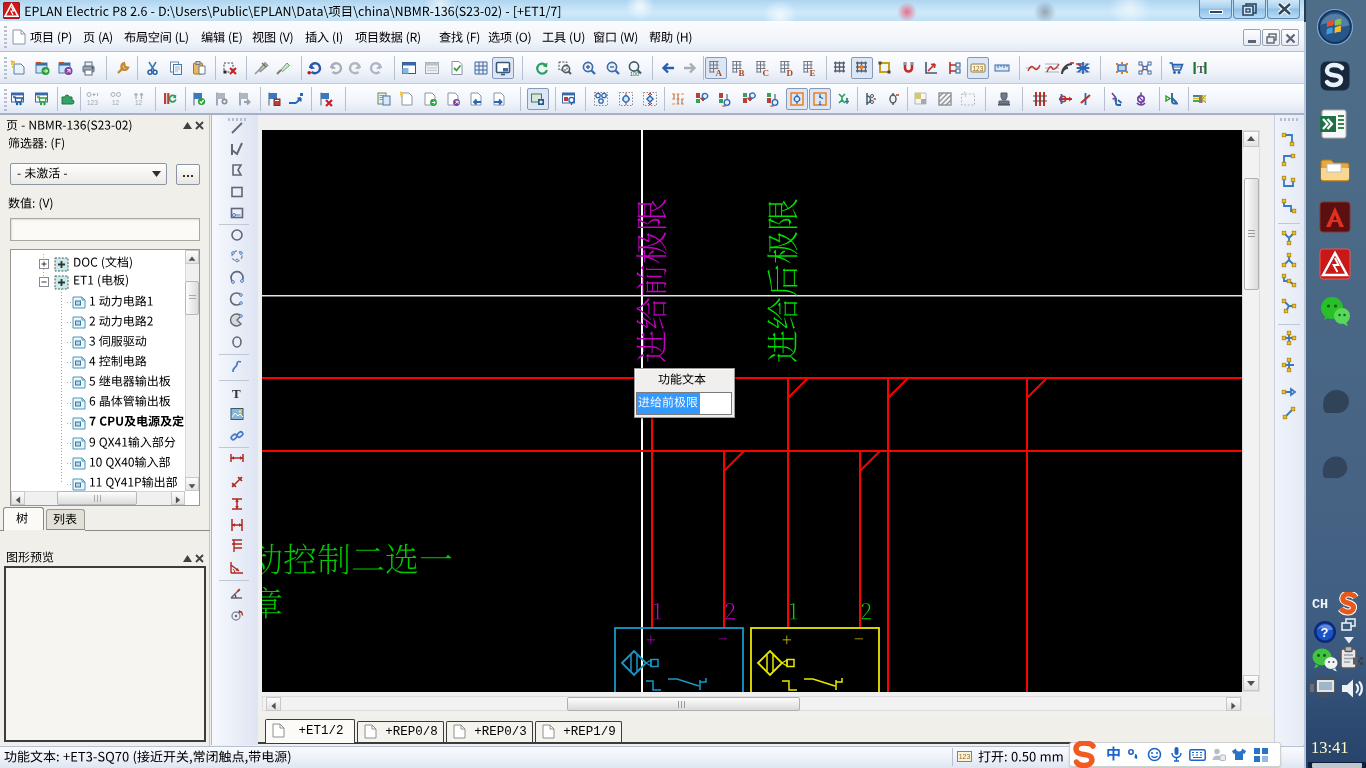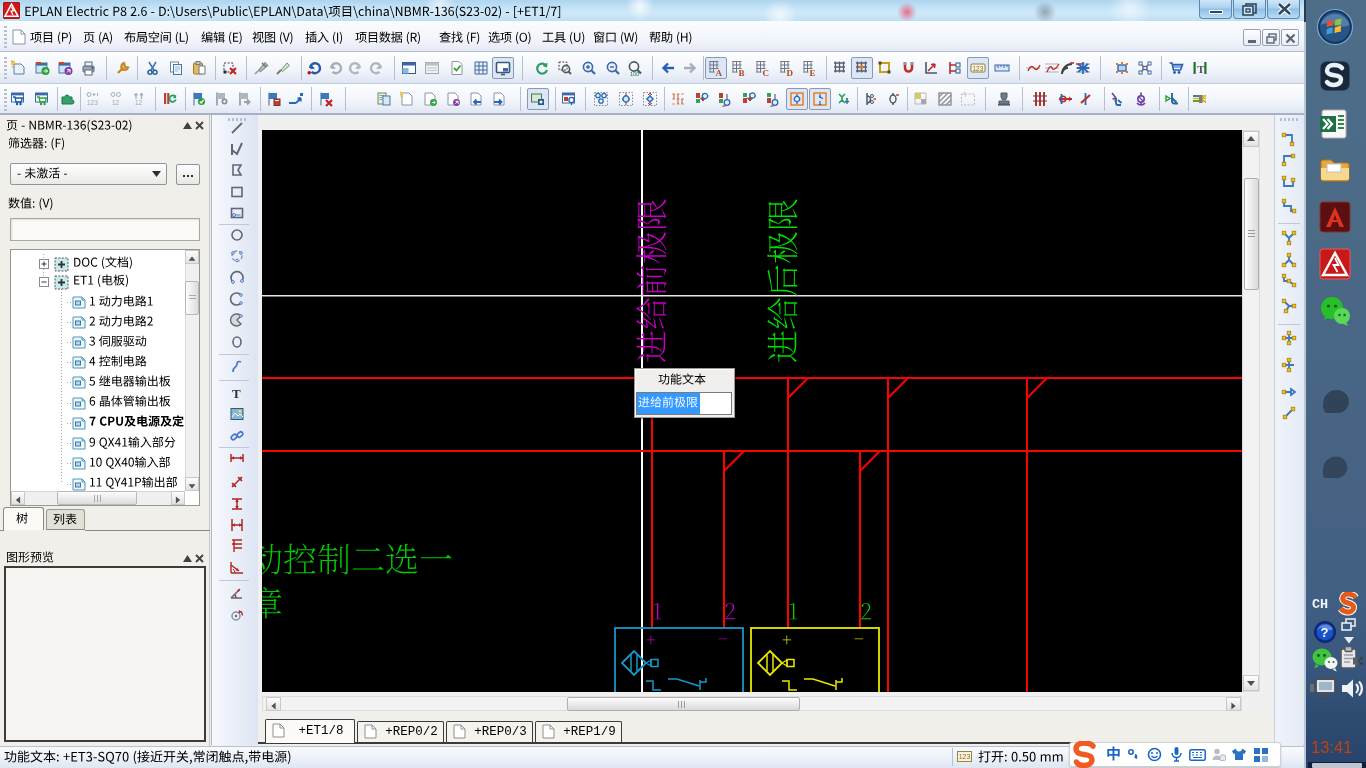--- a/index.html
+++ b/index.html
@@ -1364,27 +1364,27 @@
     <rect x="2.2" y="10.2" width="3.6" height="3.6" fill="#f0c018" stroke="#a07808" stroke-width=".7"></rect>
     <rect x="10.2" y="2.2" width="3.6" height="3.6" fill="#f0c018" stroke="#a07808" stroke-width=".7"></rect>
   </svg>
 <div class="abs" style="left:258px;top:716px;width:1016px;height:30px;background:#f0efe9"></div>
 <div class="abs" style="left:258px;top:742px;width:1016px;height:1.5px;background:#3c3c3c"></div>
 <div class="abs" style="left:265px;top:719px;width:90px;height:24px;background:#fcfbf8;border:1.5px solid #3c3c3c;border-bottom:none;border-radius:2px 2px 0 0"></div>
 <svg class="abs" style="left:272px;top:723px" width="13" height="15" viewBox="0 0 13 15">
 <path d="M1 1 h7 l4 4 v9 h-11 z" fill="#fff" stroke="#909090"></path>
     <path d="M8 1 v4 h4" fill="none" stroke="#909090"></path>
   </svg>
-<div class="abs" style="left:289px;top:724px;width:64px;height:16px;font-family:'Liberation Mono',monospace;font-size:12.5px;color:#000;text-align:center">+ET1/8</div>
+<div class="abs" style="left:289px;top:724px;width:64px;height:16px;font-family:'Liberation Mono',monospace;font-size:12.5px;color:#000;text-align:center">+ET1/2</div>
 <div class="abs" style="left:357px;top:721px;width:87px;height:21px;background:#f4f3ee;border:1.2px solid #3c3c3c;border-bottom:none;border-radius:2px 2px 0 0"></div>
 <svg class="abs" style="left:364px;top:724px" width="13" height="15" viewBox="0 0 13 15">
 <path d="M1 1 h7 l4 4 v9 h-11 z" fill="#fff" stroke="#909090"></path>
     <path d="M8 1 v4 h4" fill="none" stroke="#909090"></path>
   </svg>
-<div class="abs" style="left:381px;top:725px;width:61px;height:16px;font-family:'Liberation Mono',monospace;font-size:12.5px;color:#000;text-align:center">+REP0/2</div>
+<div class="abs" style="left:381px;top:725px;width:61px;height:16px;font-family:'Liberation Mono',monospace;font-size:12.5px;color:#000;text-align:center">+REP0/8</div>
 <div class="abs" style="left:446px;top:721px;width:87px;height:21px;background:#f4f3ee;border:1.2px solid #3c3c3c;border-bottom:none;border-radius:2px 2px 0 0"></div>
 <svg class="abs" style="left:453px;top:724px" width="13" height="15" viewBox="0 0 13 15">
 <path d="M1 1 h7 l4 4 v9 h-11 z" fill="#fff" stroke="#909090"></path>
     <path d="M8 1 v4 h4" fill="none" stroke="#909090"></path>
   </svg>
 <div class="abs" style="left:470px;top:725px;width:61px;height:16px;font-family:'Liberation Mono',monospace;font-size:12.5px;color:#000;text-align:center">+REP0/3</div>
 <div class="abs" style="left:535px;top:721px;width:87px;height:21px;background:#f4f3ee;border:1.2px solid #3c3c3c;border-bottom:none;border-radius:2px 2px 0 0"></div>
 <svg class="abs" style="left:542px;top:724px" width="13" height="15" viewBox="0 0 13 15">
 <path d="M1 1 h7 l4 4 v9 h-11 z" fill="#fff" stroke="#909090"></path>
     <path d="M8 1 v4 h4" fill="none" stroke="#909090"></path>
@@ -1570,21 +1570,21 @@
 <rect x="7" y="3" width="19" height="14" rx="1.5" fill="#dfe5ec" stroke="#4a4e55" stroke-width="1.8"></rect>
 <rect x="10" y="6" width="13" height="8" fill="#9fb6c8"></rect>
 <path d="M14 17 v3 M10 20 h9" stroke="#4a4e55" stroke-width="1.8"></path>
 <path d="M2 10 h5 M2 14 h5" stroke="#4a4e55" stroke-width="2.2"></path>
     <rect x="1" y="8" width="4" height="8" fill="#6a6e74"></rect>
   </svg>
 <svg class="abs" style="left:1340px;top:676px" width="25" height="25" viewBox="0 0 25 25">
 <path d="M2 9 h5 L13 3.5 v18 L7 16 H2 z" fill="#eef2f6"></path>
 <path d="M16 8 a6 6 0 0 1 0 9 M19 5.5 a10 10 0 0 1 0 14" stroke="#eef2f6" stroke-width="2.2" fill="none"></path>
   </svg>
-<div class="abs" style="left:1311px;top:738px;width:56px;height:20px;color:#c2410c;font-size:16.5px;font-family:Liberation Sans, sans-serif">13:41</div>
+<div class="abs" style="left:1311px;top:738px;width:56px;height:20px;color:#fef9c3;font-size:16.5px;font-family:Liberation Serif, serif">13:41</div>
 <svg width="0" height="0" style="position:absolute">
     <defs>
       <path id="gs45" d="M101 880L534 880L534 801L193 801L193 534L471 534L471 455L193 455L193 225L523 225L523 147L101 147Z"></path>
       <path id="gs50" d="M101 880L193 880L193 588L314 588C475 588 584 517 584 362C584 202 474 147 310 147L101 147ZM193 513L193 222L298 222C427 222 492 255 492 362C492 467 431 513 302 513Z"></path>
       <path id="gs4c" d="M101 880L514 880L514 801L193 801L193 147L101 147Z"></path>
       <path id="gs41" d="M4 880L97 880L168 656L436 656L506 880L604 880L355 147L252 147ZM191 583L227 470C253 387 277 308 300 222L304 222C328 307 351 387 378 470L413 583Z"></path>
       <path id="gs4e" d="M101 880L188 880L188 495C188 418 181 340 177 266L181 266L260 417L527 880L622 880L622 147L534 147L534 528C534 604 541 687 547 760L542 760L463 609L195 147L101 147Z"></path>
       <path id="gs6c" d="M188 893C213 893 228 889 241 885L228 815C218 817 214 817 209 817C195 817 184 806 184 778L184 84L92 84L92 772C92 849 120 893 188 893Z"></path>
       <path id="gs65" d="M312 893C385 893 443 869 490 838L458 777C417 804 375 820 322 820C219 820 148 746 142 630L508 630C510 616 512 598 512 578C512 423 434 323 295 323C171 323 52 432 52 609C52 788 167 893 312 893ZM141 565C152 457 220 396 297 396C382 396 432 455 432 565Z"></path>
       <path id="gs63" d="M306 893C371 893 433 867 482 825L442 763C408 793 364 817 314 817C214 817 146 734 146 609C146 484 218 400 317 400C359 400 394 419 425 447L471 387C433 353 384 323 313 323C173 323 52 428 52 609C52 789 162 893 306 893Z"></path>

